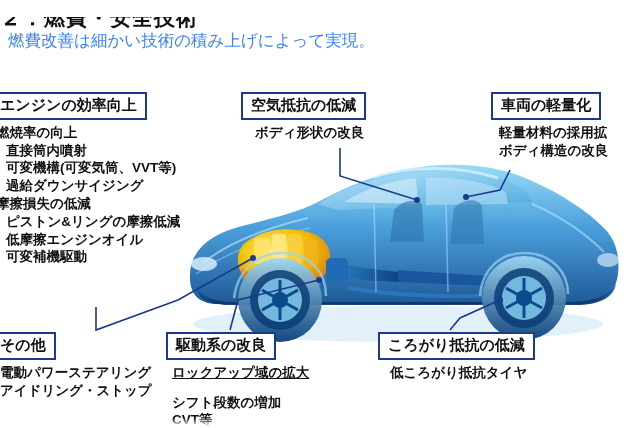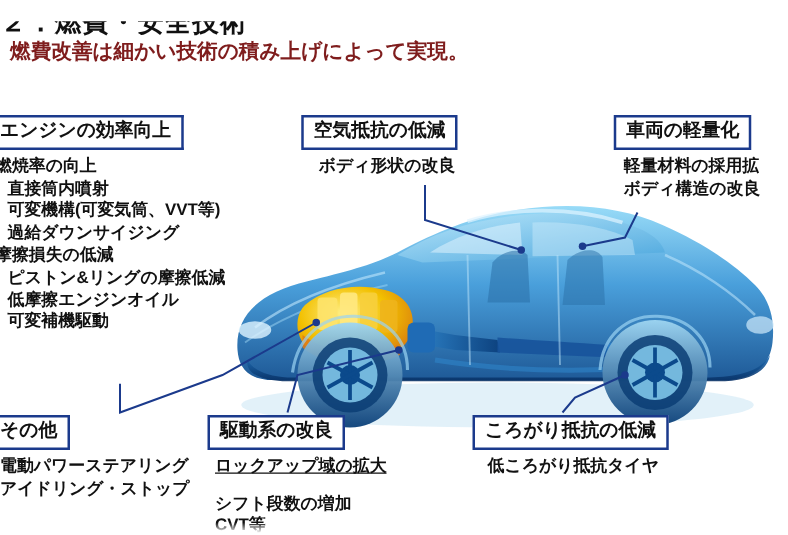--- a/index.html
+++ b/index.html
@@ -33,22 +33,22 @@
     letter-spacing: 1px;
     color: #111;
     white-space: nowrap;
   }
 
   .subtitle {
     position: absolute;
     left: 8px;
     top: 30px;
     font-size: 16.5px;
-    font-weight: bold;
-    color: #7f1d1d;
+    font-weight: normal;
+    color: #3b82f6;
     letter-spacing: 0px;
     white-space: nowrap;
   }
 
   
   .car-area {
     position: absolute;
     left: 168px;
     top: 92px;
     width: 462px;

